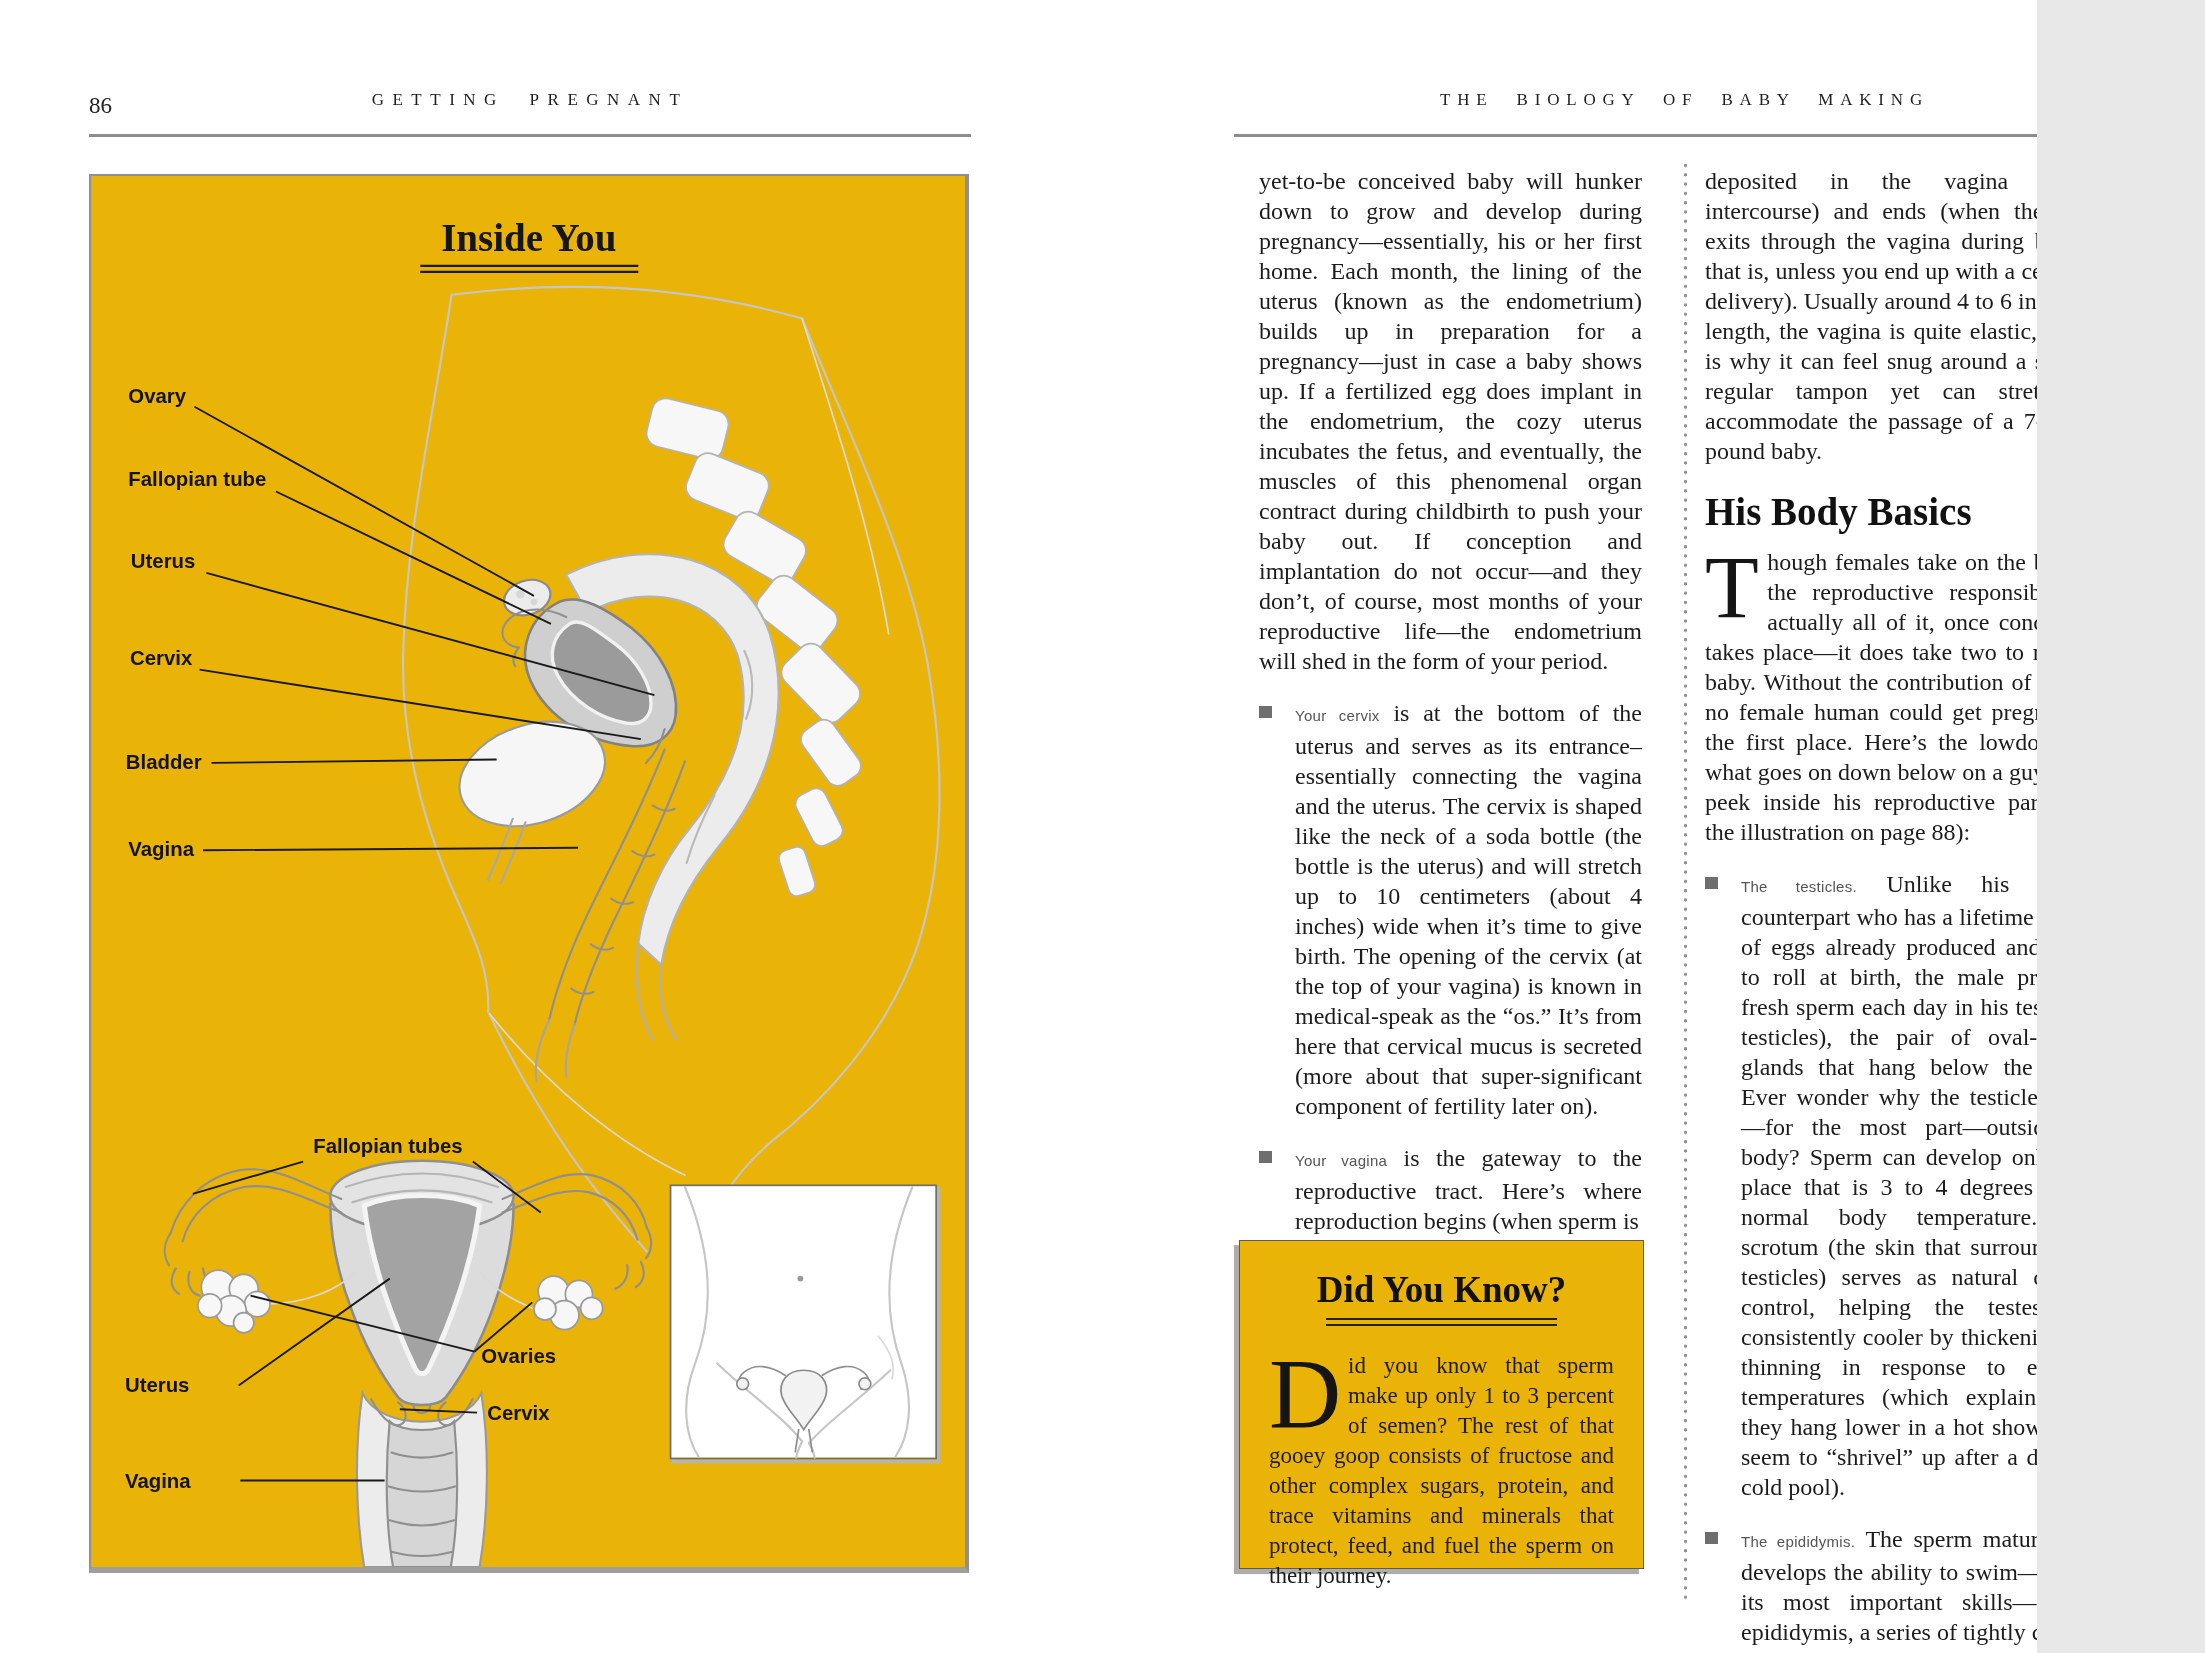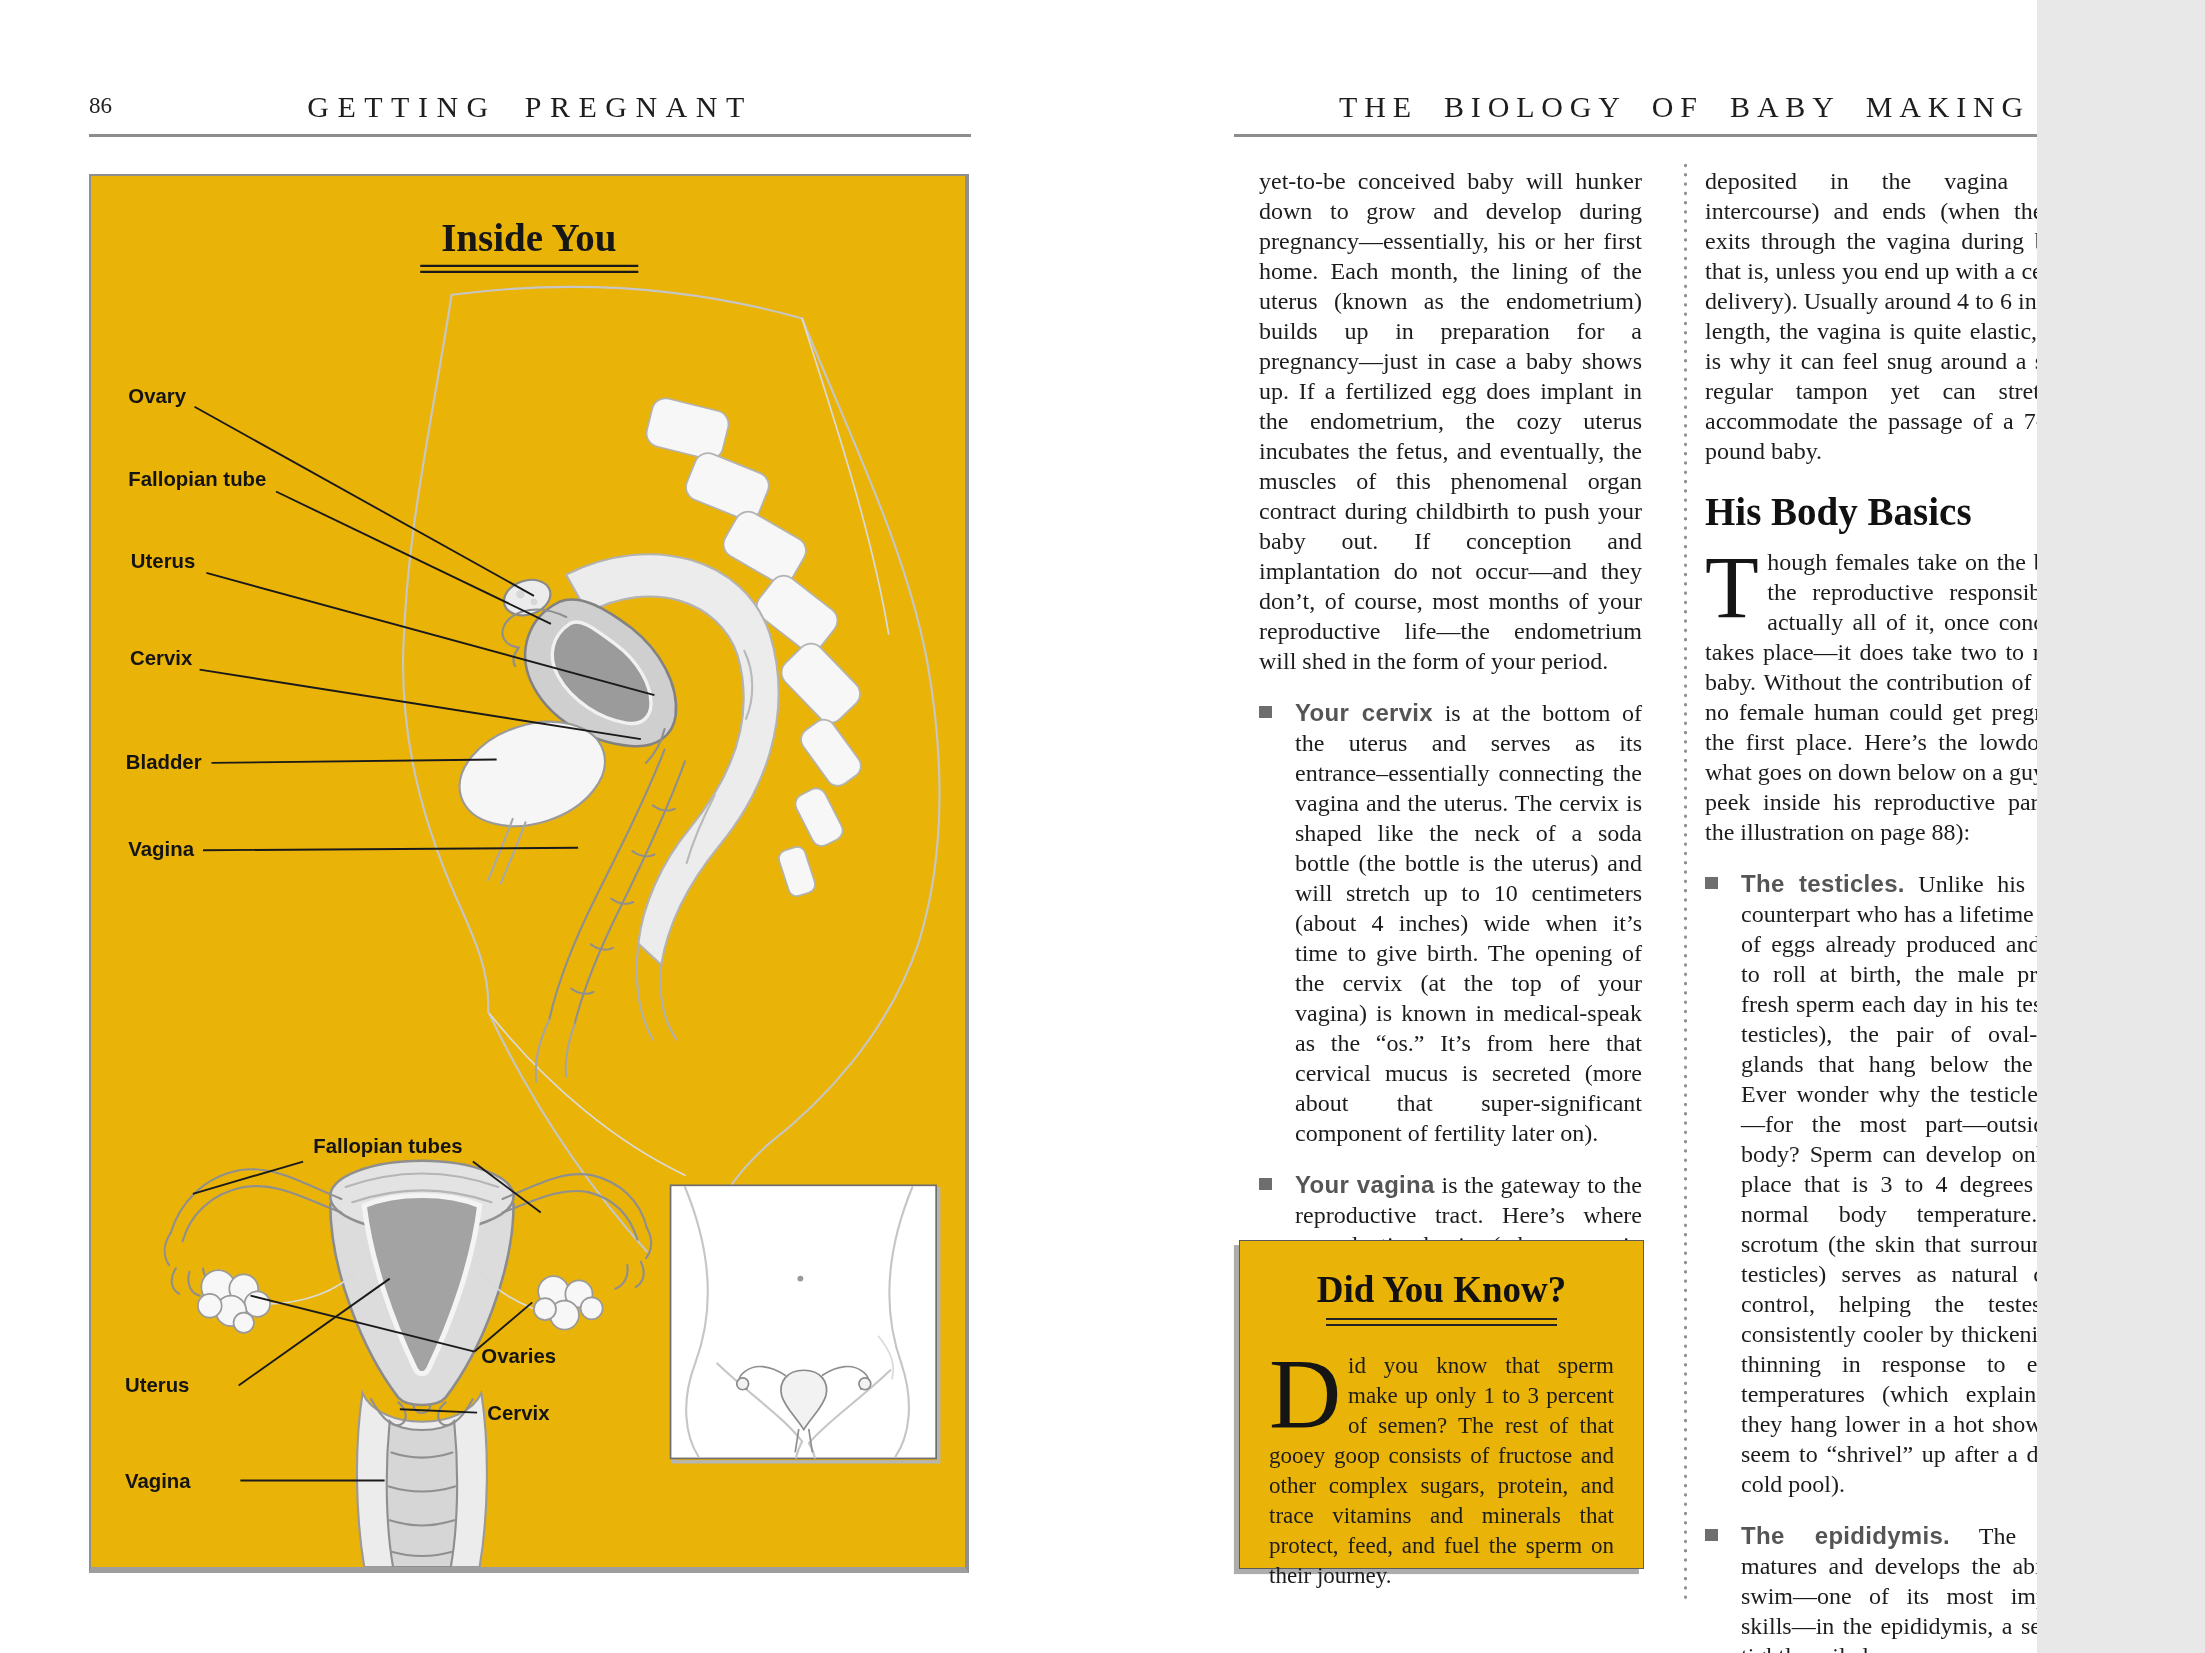--- a/index.html
+++ b/index.html
@@ -1,40 +1,40 @@
 <!DOCTYPE html>
 <html style="font-size:13.6px"><head>
 <meta charset="utf-8">
 <style>
   html,body{margin:0;padding:0;background:#e8e8e8;}
   .canvas{position:relative;width:2037px;height:1654px;background:#ffffff;overflow:hidden;
           font-family:"Liberation Serif",serif;color:#1c1c1c;}
   
   .pagenum{position:absolute;font-size:23px;color:#222;}
-  .runhead{position:absolute;text-align:center;font-size:30px;letter-spacing:8.5px;word-spacing:12px;color:#1e1e1e;}
+  .runhead{position:absolute;text-align:center;font-size:17px;letter-spacing:8.5px;word-spacing:12px;color:#1e1e1e;}
   .headrule{position:absolute;height:2.5px;background:#8d8d8d;}
   
   .figbox{position:absolute;left:89px;top:174px;width:880px;height:1399px;box-sizing:border-box;
           background:#eab308;border:2.5px solid #8f8f8f;border-right-width:4.2px;border-bottom:6px solid #9e9e9e;}
   .figbox svg{position:absolute;left:0;top:0;width:100%;height:100%;}
   .anat-label{font-family:"Liberation Sans",sans-serif;font-weight:bold;font-size:24px;fill:#141414;}
   .fig-title{font-family:"Liberation Serif",serif;font-weight:bold;font-size:46px;fill:#161616;}
   .ptr{stroke:#1a1a1a;stroke-width:2.2;fill:none;}
   .skin{stroke:#c6c6c6;stroke-width:2.5;fill:none;stroke-linecap:round;}
   .skin2{stroke:#dadada;stroke-width:2;fill:none;stroke-linecap:round;}
   .bone{fill:#f7f7f7;stroke:#b3b3b3;stroke-width:2;}
   .gut{fill:#ececec;stroke:#b3b3b3;stroke-width:2.5;}
   .organ{stroke:#828282;stroke-width:3;}
   .thin{stroke:#8f8f8f;stroke-width:2.5;fill:none;stroke-linecap:round;}
   
   .col{position:absolute;top:166px;font-size:24px;line-height:30px;text-align:justify;}
   .col p{margin:0;}
   .bullet{position:relative;margin-top:22px;padding-left:36px;}
   .bullet .sq{position:absolute;left:0;top:7.6px;width:12.7px;height:12.7px;background:#6e6e6e;}
-  .lead{font-family:"Liberation Sans",sans-serif;font-weight:bold;color:#555;font-size:24px;letter-spacing:0.3px;}
+  .lead{font-family:"Liberation Sans",sans-serif;font-weight:normal;color:#555;font-size:15px;letter-spacing:0.3px;}
   .subhead{font-family:Liberation Serif, serif;font-weight:bold;font-size:39px;line-height:42px;
            text-align:left;margin:25.4px 0 13.6px 0;color:#111;}
   .dropcap{float:left;font-size:88px;line-height:68px;padding:6.8px 8.5px 0 0;color:#151515;}
   .dottedrule{position:absolute;left:1684px;top:163px;width:3.4px;height:1439px;
       background-image:radial-gradient(circle at 1.7px 2.5px,#8f8f8f 1.4px,rgba(0,0,0,0) 2px);
       background-size:3.4px 9.3px;background-repeat:repeat-y;}
   
   .dykbox{position:absolute;left:1239px;top:1240px;width:405px;height:329px;box-sizing:border-box;
           background:#eab308;border:1.7px solid #5a5a5a;box-shadow:-5.1px 5.1px 0 #adadad;}
   .dyk-title{font-weight:bold;font-size:37px;text-align:center;margin-top:27px;color:#111;}

